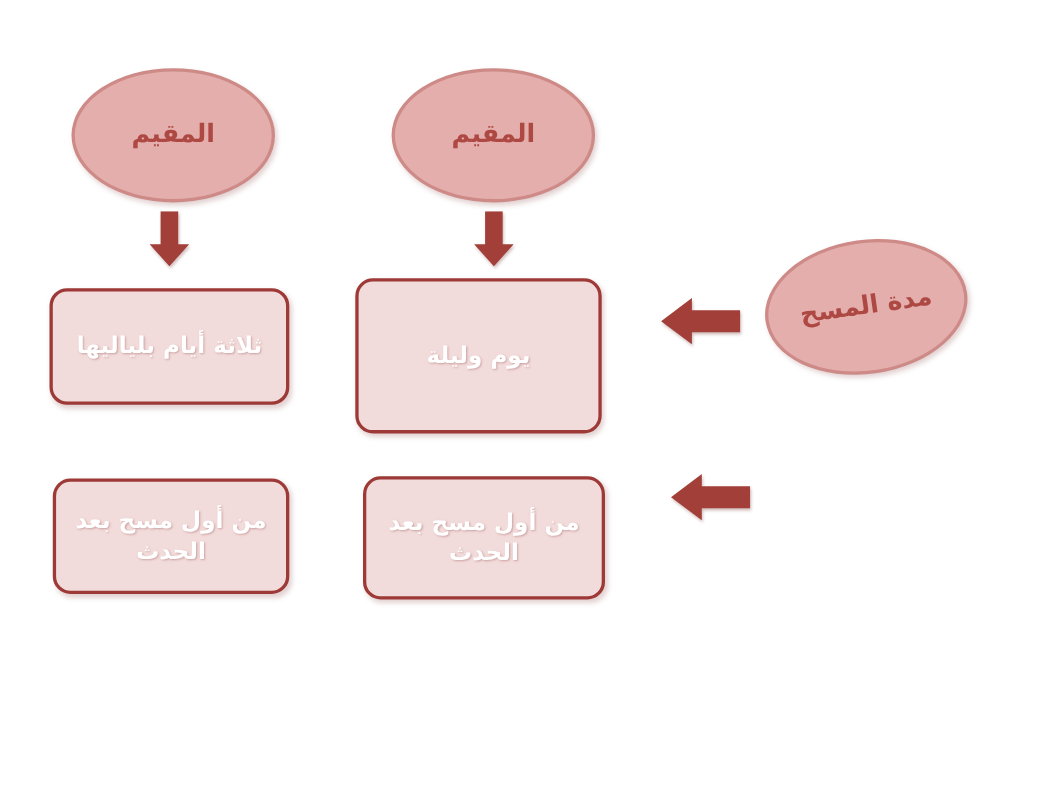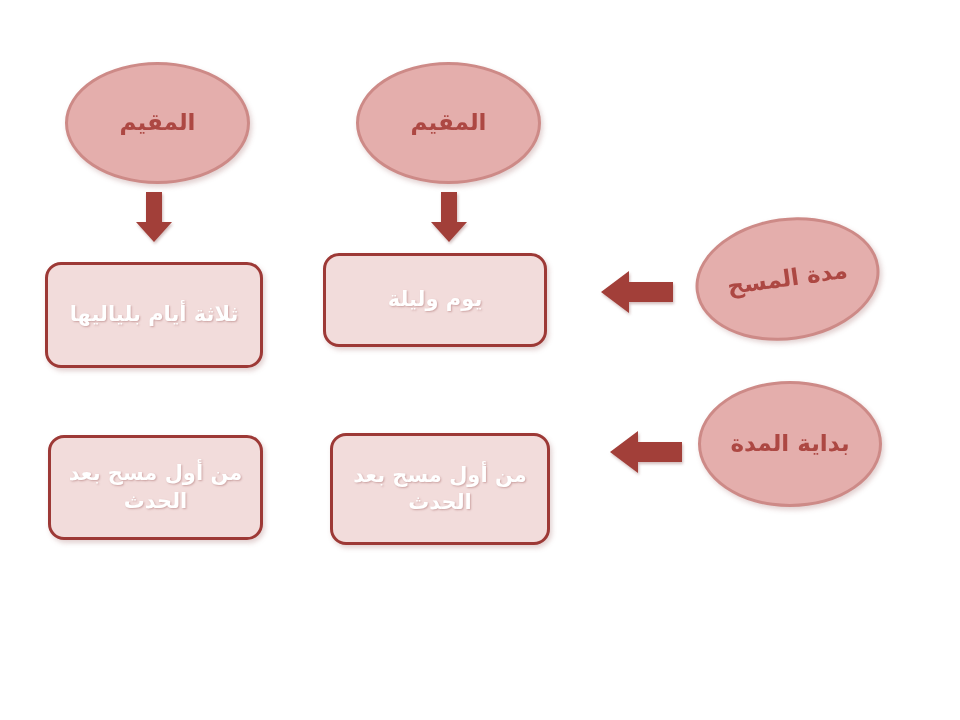--- a/index.html
+++ b/index.html
@@ -83,31 +83,28 @@
   </svg>
 
   <svg class="arrow" style="left:431px; top:192px;" width="36" height="50" viewBox="0 0 36 50" aria-hidden="true">
     <polygon points="10,0 26,0 26,30 36,30 18,50 0,30 10,30"></polygon>
   </svg>
 
   <div class="node rect" style="left:45px; top:262px; width:218px; height:106px;">
     <span class="node-label" lang="ar" dir="rtl">ثلاثة أيام بلياليها</span>
   </div>
 
-  <div class="node rect" style="left:323px; top:253px; width:224px; height:94px;">
+  <div class="node rect" style="left:323px; top:253px; width:224px; height:141px;">
     <span class="node-label" lang="ar" dir="rtl">يوم وليلة</span>
   </div>
 
   <div class="node ellipse tilt" style="left:695px; top:218px; width:185px; height:122px;">
     <span class="node-label" lang="ar" dir="rtl">مدة المسح</span>
   </div>
 
-  <div class="node ellipse" style="left:698px; top:381px; width:184px; height:126px;">
-    <span class="node-label" lang="ar" dir="rtl">بداية المدة</span>
-  </div>
 
   <svg class="arrow" style="left:601px; top:271px;" width="72" height="42" viewBox="0 0 72 42" aria-hidden="true">
     <polygon points="72,11 28,11 28,0 0,21 28,42 28,31 72,31"></polygon>
   </svg>
 
   <svg class="arrow" style="left:610px; top:431px;" width="72" height="42" viewBox="0 0 72 42" aria-hidden="true">
     <polygon points="72,11 28,11 28,0 0,21 28,42 28,31 72,31"></polygon>
   </svg>
 
   <div class="node rect" style="left:48px; top:435px; width:215px; height:105px;">

